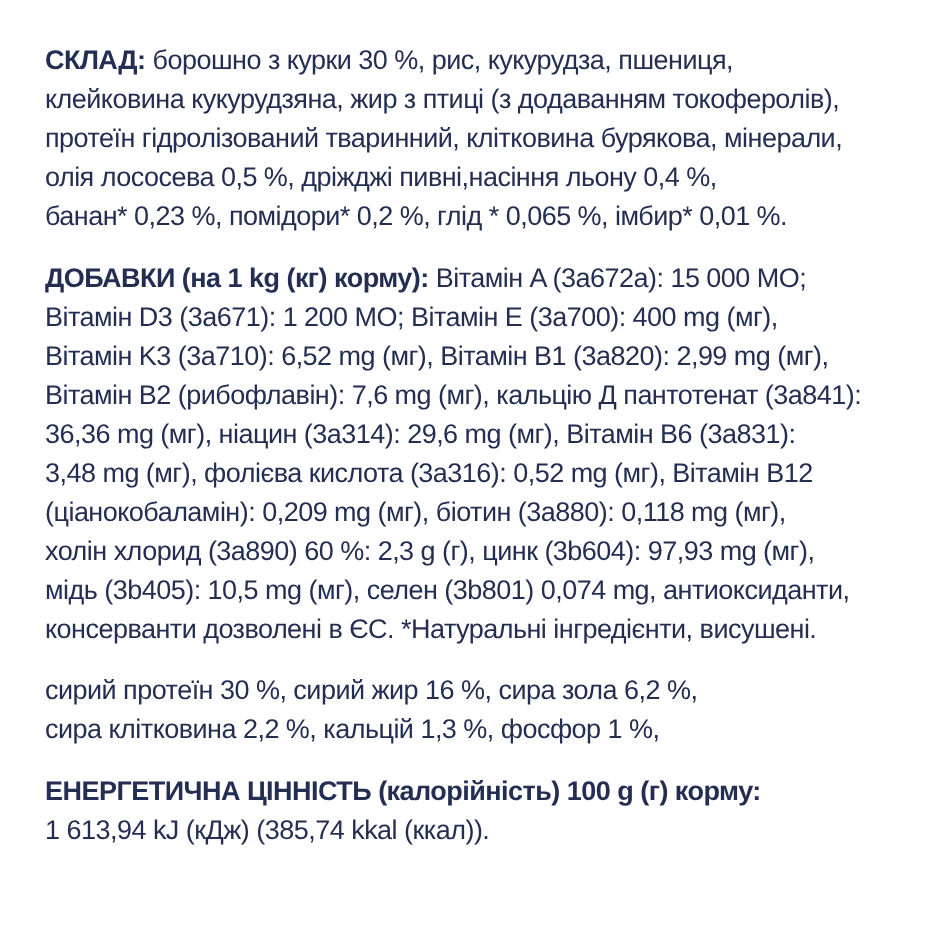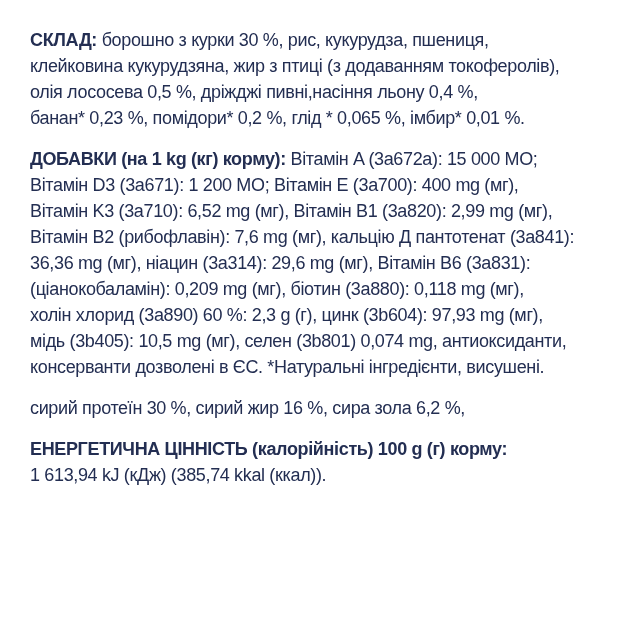--- a/index.html
+++ b/index.html
@@ -36,38 +36,41 @@
   }
 </style>
 </head>
 <body>
 
 <div class="label">
 
   <p class="section">
     <span class="line"><span class="heading">СКЛАД:</span> <span>борошно з курки 30 %, рис, кукурудза, пшениця,</span></span>
     <span class="line">клейковина кукурудзяна, жир з птиці (з додаванням токоферолів),</span>
+    <span class="line">протеїн гідролізований тваринний, клітковина бурякова, мінерали,</span>
     <span class="line">олія лососева 0,5 %, дріжджі пивні,насіння льону 0,4 %,</span>
     <span class="line">банан* 0,23 %, помідори* 0,2 %, глід * 0,065 %, імбир* 0,01 %.</span>
   </p>
 
   <p class="section">
     <span class="line"><span class="heading">ДОБАВКИ (на 1 kg (кг) корму):</span> <span>Вітамін A (3a672a): 15 000 МО;</span></span>
     <span class="line">Вітамін D3 (3a671): 1 200 МО; Вітамін E (3a700): 400 mg (мг),</span>
     <span class="line">Вітамін K3 (3a710): 6,52 mg (мг), Вітамін B1 (3a820): 2,99 mg (мг),</span>
     <span class="line">Вітамін B2 (рибофлавін): 7,6 mg (мг), кальцію Д пантотенат (3a841):</span>
     <span class="line">36,36 mg (мг), ніацин (3a314): 29,6 mg (мг), Вітамін B6 (3a831):</span>
+    <span class="line">3,48 mg (мг), фолієва кислота (3a316): 0,52 mg (мг), Вітамін B12</span>
     <span class="line">(ціанокобаламін): 0,209 mg (мг), біотин (3a880): 0,118 mg (мг),</span>
     <span class="line">холін хлорид (3a890) 60 %: 2,3 g (г), цинк (3b604): 97,93 mg (мг),</span>
     <span class="line">мідь (3b405): 10,5 mg (мг), селен (3b801) 0,074 mg, антиоксиданти,</span>
     <span class="line">консерванти дозволені в ЄС. *Натуральні інгредієнти, висушені.</span>
   </p>
 
   <p class="section">
     <span class="line">сирий протеїн 30 %, сирий жир 16 %, сира зола 6,2 %,</span>
+    <span class="line">сира клітковина 2,2 %, кальцій 1,3 %, фосфор 1 %,</span>
   </p>
 
   <p class="section">
     <span class="line heading">ЕНЕРГЕТИЧНА ЦІННІСТЬ (калорійність) 100 g (г) корму:</span>
     <span class="line">1 613,94 kJ (кДж) (385,74 kkal (ккал)).</span>
   </p>
 
 </div>
 
 </body></html>

